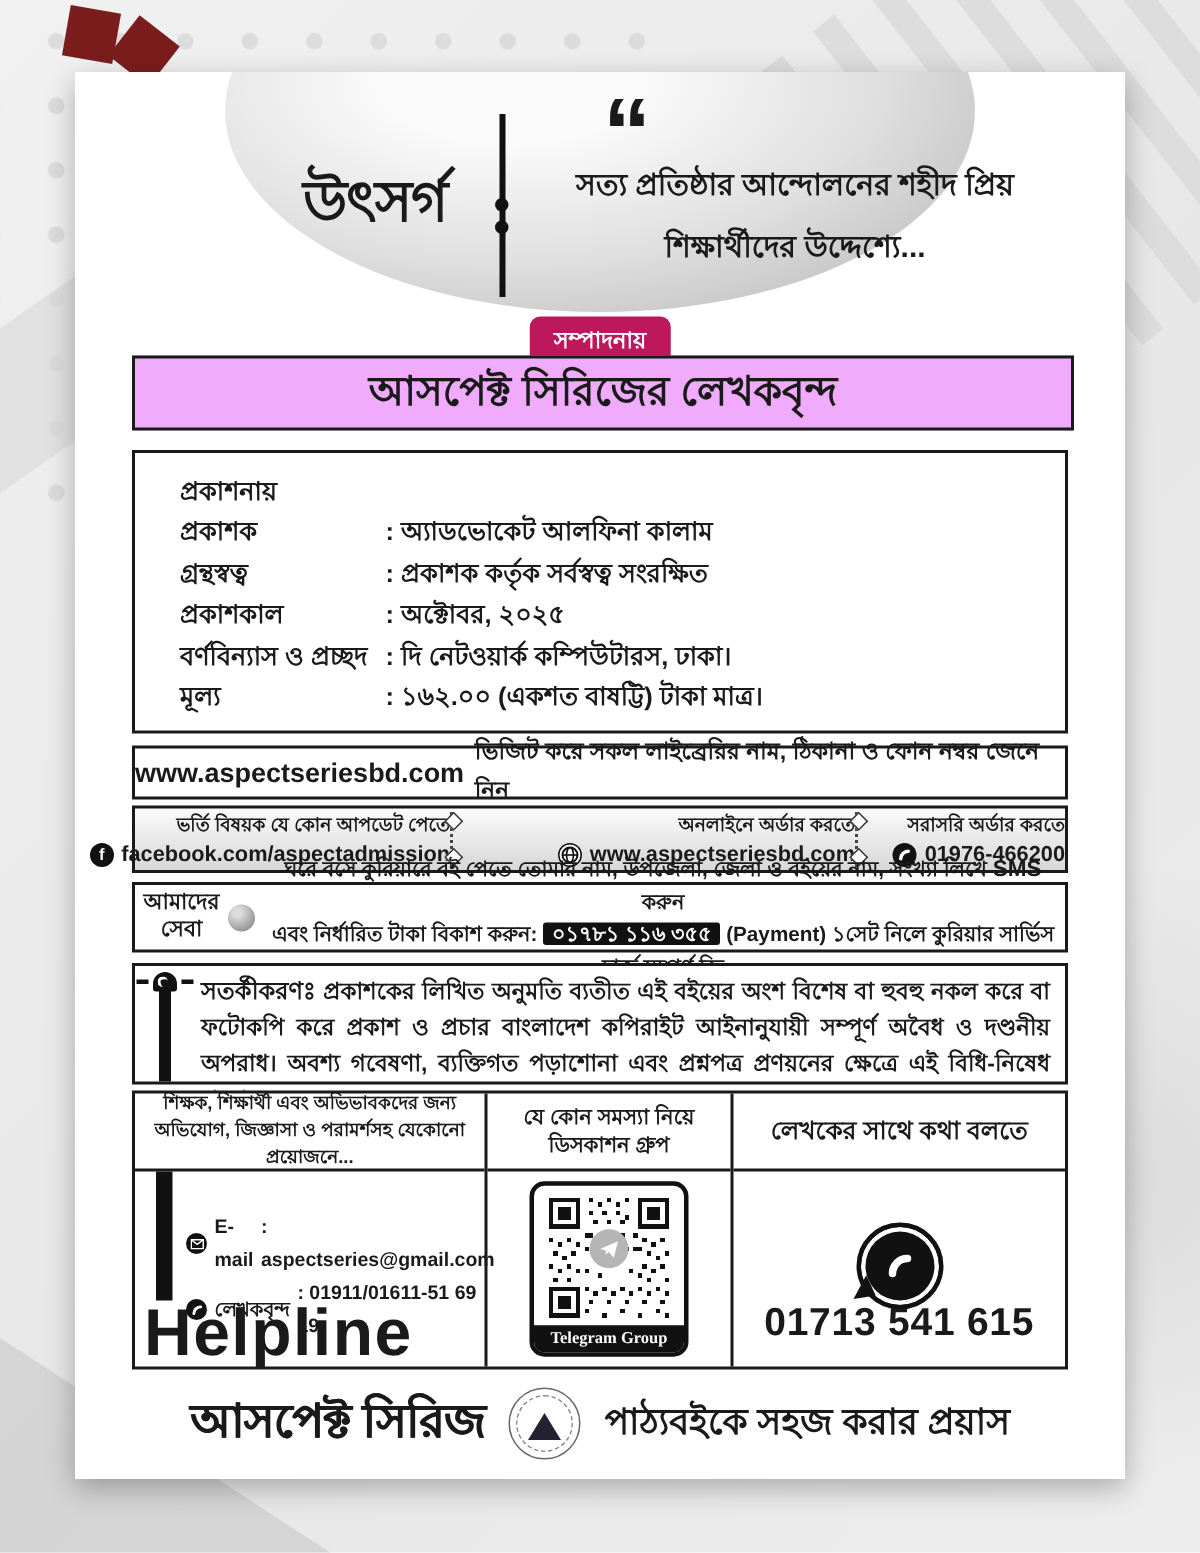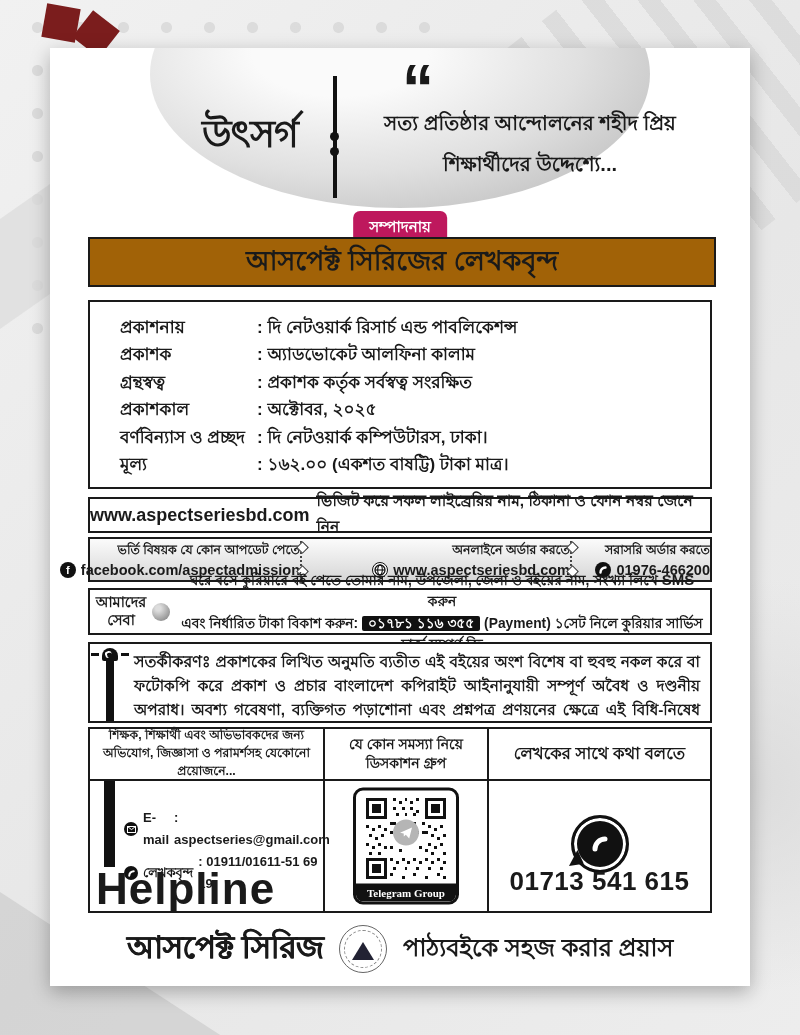--- a/index.html
+++ b/index.html
@@ -32,21 +32,21 @@
   .quote{position:absolute;left:352px;top:8px;font-size:64px;font-weight:900;letter-spacing:-4px;line-height:1;}
   .ded-label{position:absolute;left:152px;top:56px;font-size:38px;font-weight:900;letter-spacing:-1px;}
   .ded-line{position:absolute;left:283px;top:28px;width:4px;height:122px;background:#111;}
   .ded-dot{position:absolute;width:9px;height:9px;border-radius:50%;background:#111;left:280px;}
   .ded-text{position:absolute;left:295px;top:60px;width:370px;text-align:center;font-size:20px;font-weight:700;}
   .ded-text .l2{margin-top:8px;}
   
   .badge{position:absolute;left:50%;top:163px;transform:translateX(-50%);background:#be185d;color:#fff;
     padding:4px 16px;border-radius:7px;font-size:15px;font-weight:700;}
   .title-box{position:absolute;left:38px;top:189px;width:624px;height:46px;border:2px solid #1a1a1a;
-    display:flex;align-items:center;justify-content:center;background:#a16207;}
+    display:flex;align-items:center;justify-content:center;background:#f0abfc;}
   .title-box span{font-size:27px;font-weight:800;}
   
   .info-box{position:absolute;left:38px;top:252px;width:624px;height:189px;border:2px solid #1a1a1a;
     background:#fff;padding-top:12px;box-sizing:border-box;}
   .info-row{display:flex;height:27.5px;align-items:center;font-size:17px;font-weight:600;}
   .info-row .lbl{width:137px;margin-left:30px;}
   .info-row .val{flex:1;}
   
   .banner{position:absolute;left:38px;top:449px;width:624px;height:36px;border:2px solid #1a1a1a;
     display:flex;align-items:center;justify-content:center;gap:7px;background:#fff;box-sizing:border-box;}
@@ -154,21 +154,20 @@
   </div>
 
   <div class="badge">সম্পাদনায়</div>
   <div class="title-box">
     <span>আসপেক্ট সিরিজের লেখকবৃন্দ</span>
   </div>
 
   <div class="info-box">
     <div class="info-row">
       <span class="lbl">প্রকাশনায়</span>
-      <span class="val">: দি নেটওয়ার্ক রিসার্চ এন্ড পাবলিকেশন্স</span>
     </div>
     <div class="info-row">
       <span class="lbl">প্রকাশক</span>
       <span class="val">: অ্যাডভোকেট আলফিনা কালাম</span>
     </div>
     <div class="info-row">
       <span class="lbl">গ্রন্থস্বত্ব</span>
       <span class="val">: প্রকাশক কর্তৃক সর্বস্বত্ব সংরক্ষিত</span>
     </div>
     <div class="info-row">

